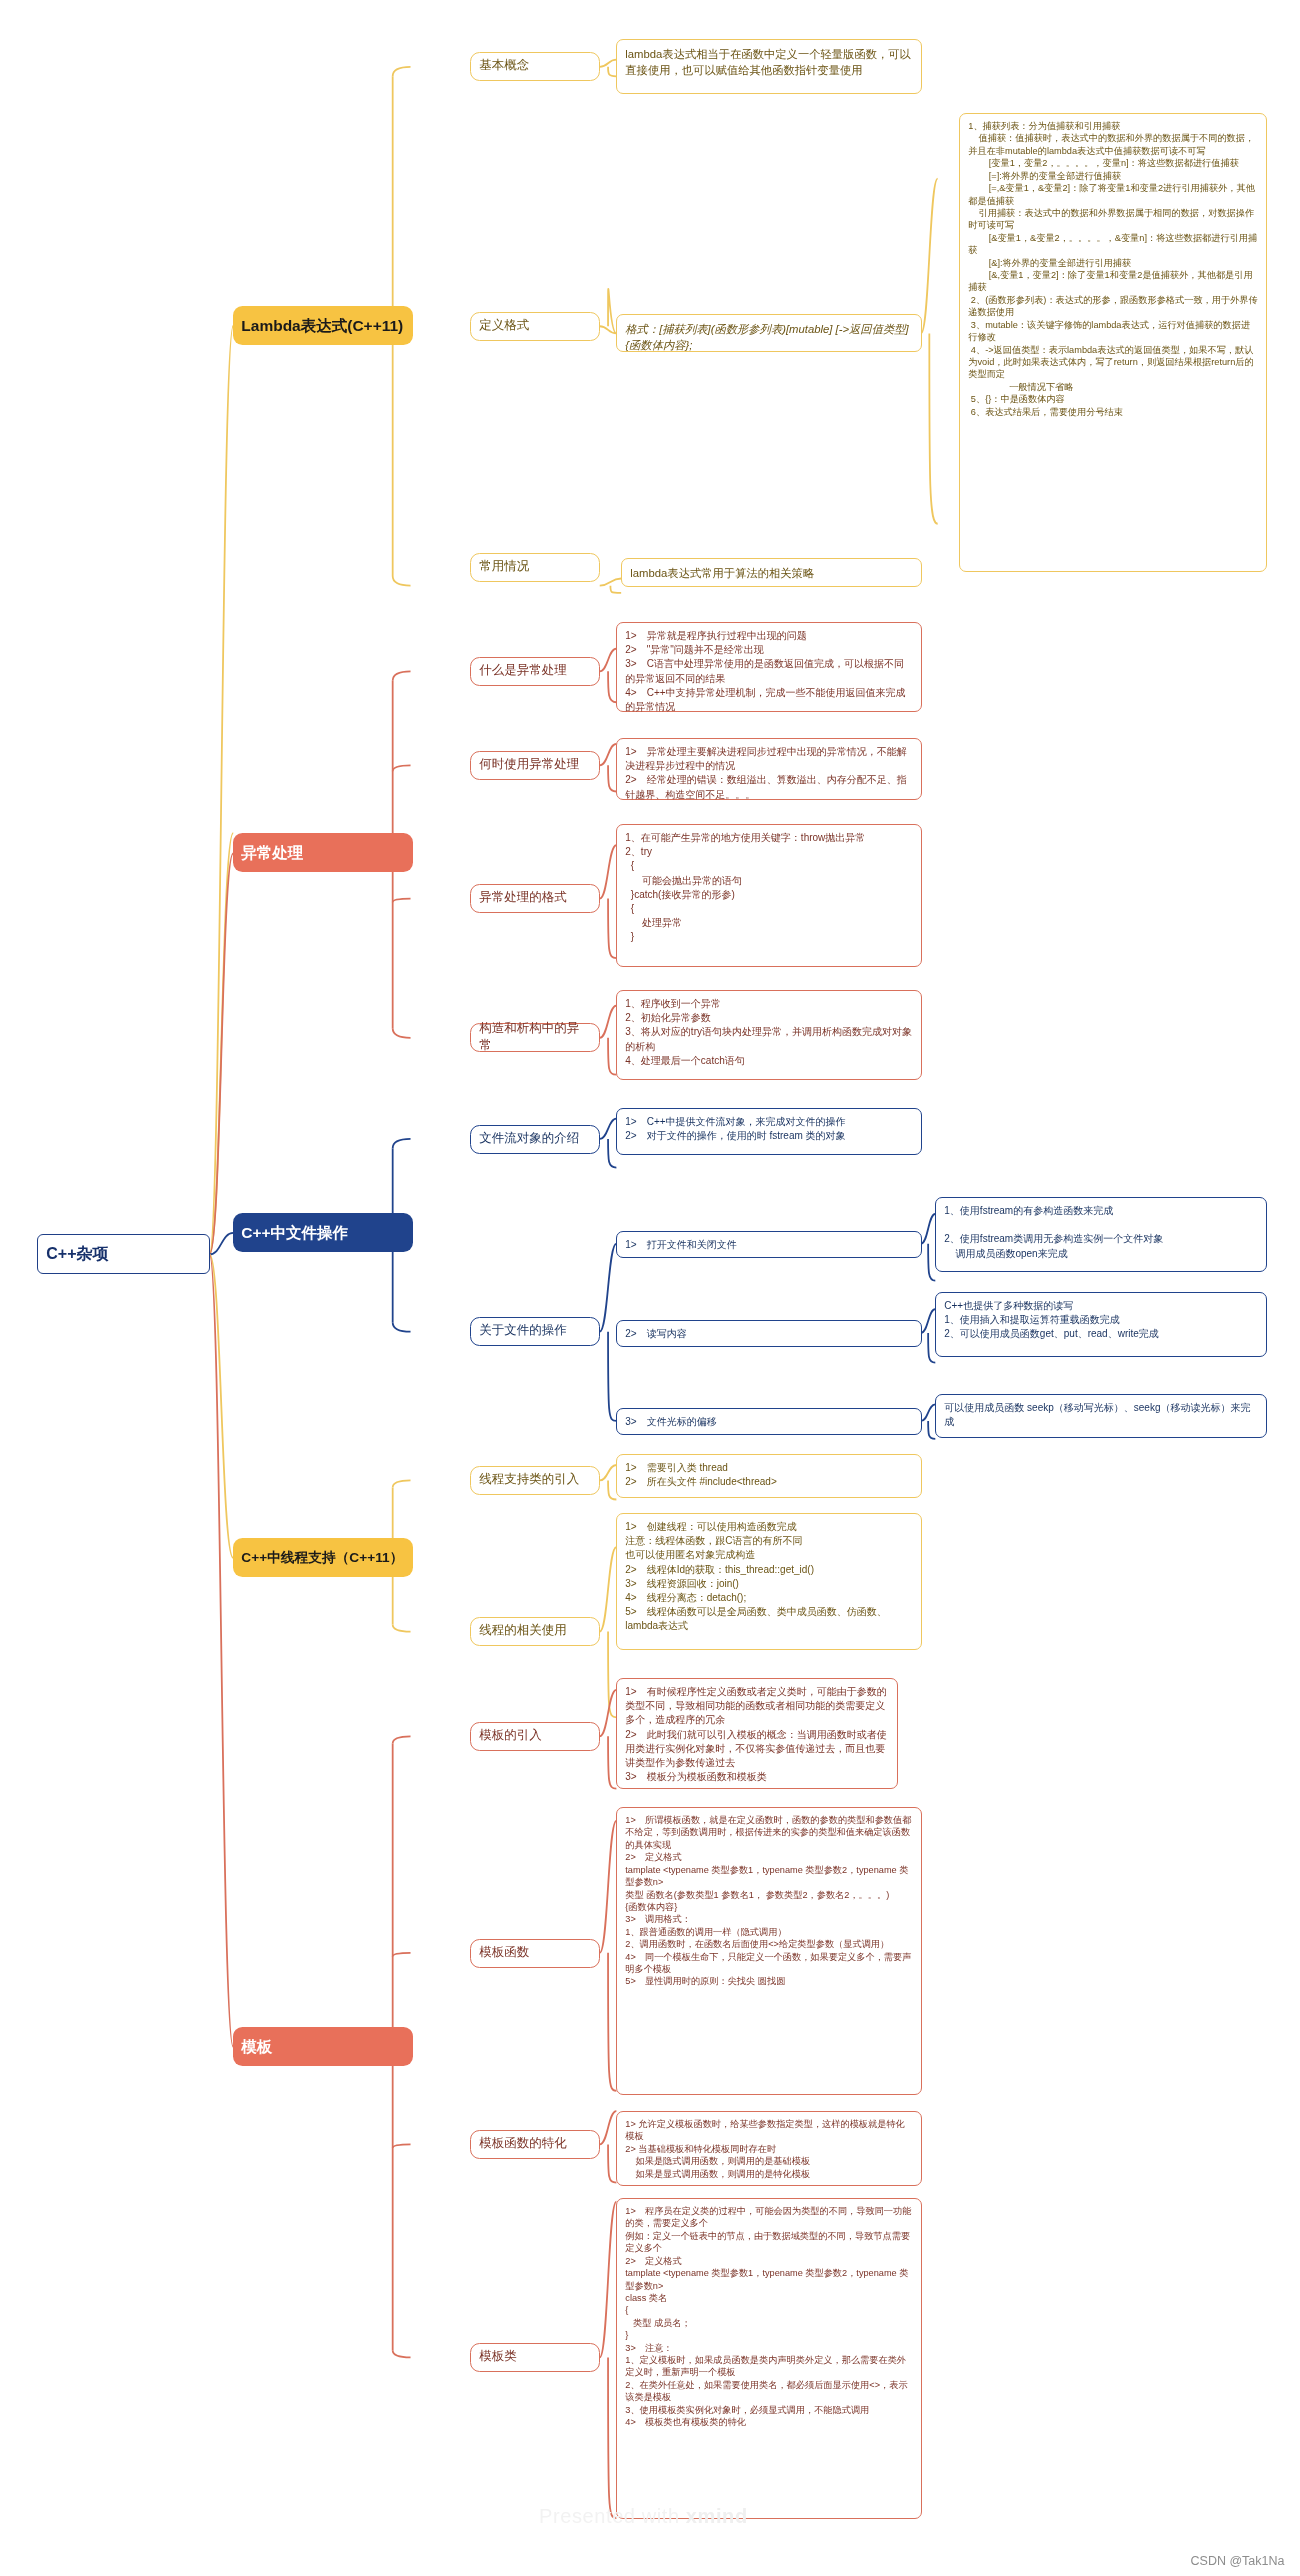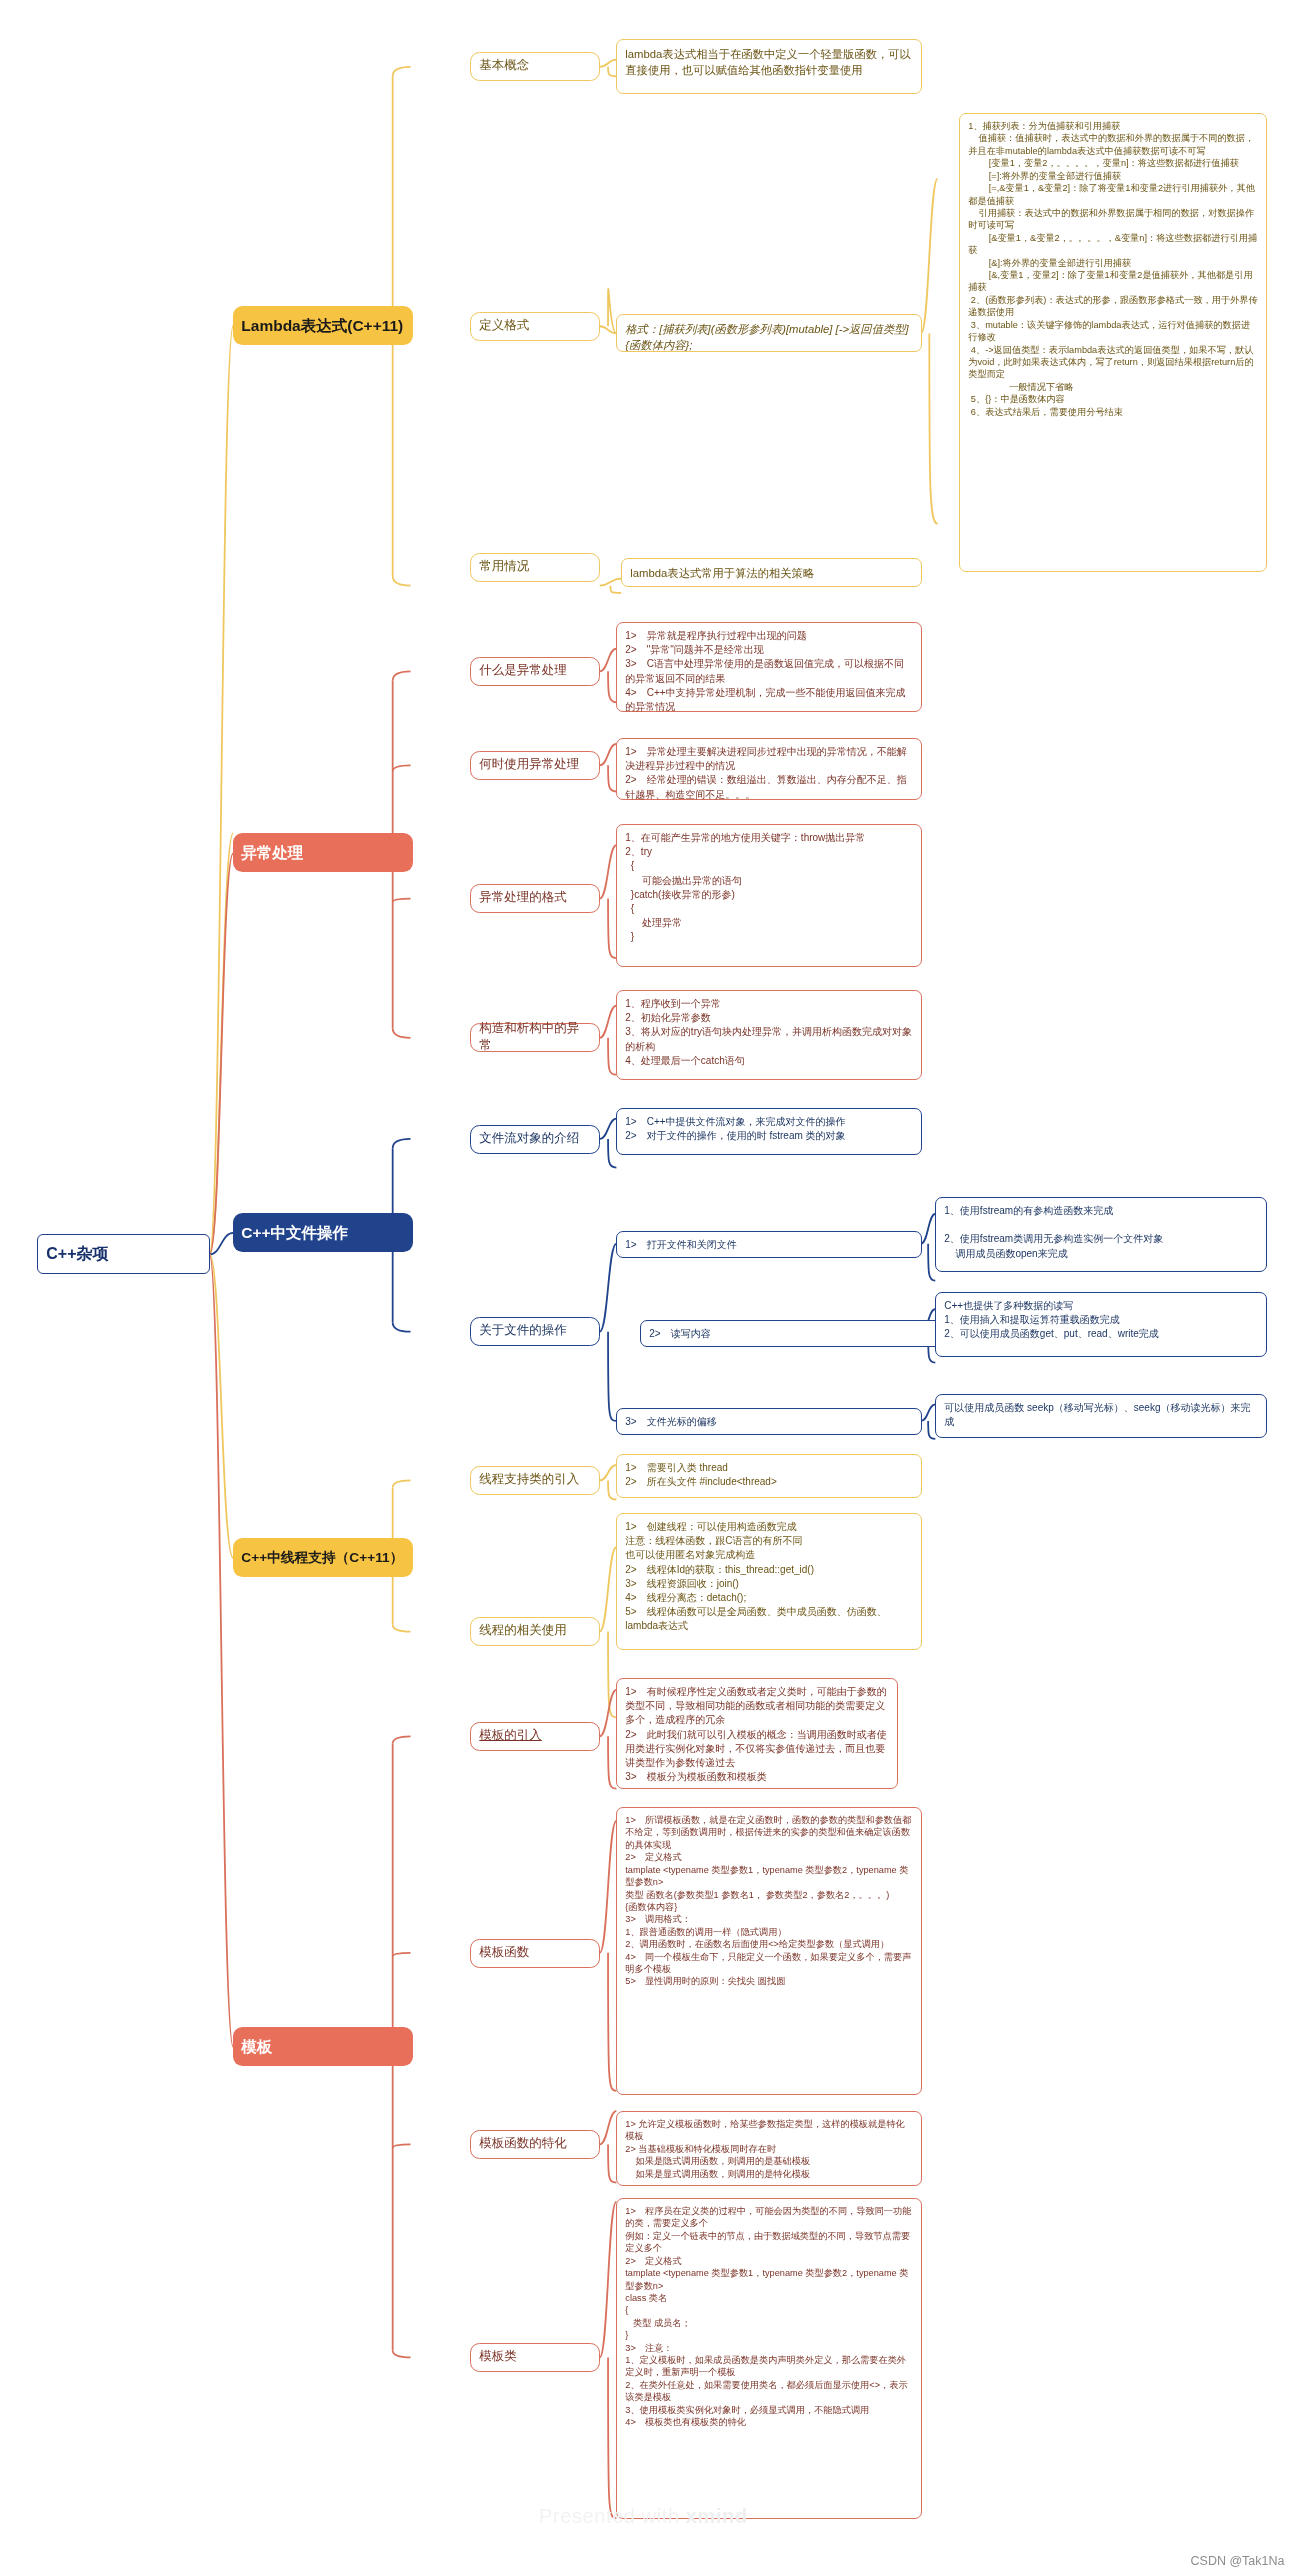--- a/index.html
+++ b/index.html
@@ -224,21 +224,21 @@
   </div>
   <div class="node leaf blue small" style="left:616px;top:1231px;width:306px;height:27px;">
     <span class="txt">1&gt;　打开文件和关闭文件</span>
   </div>
   <div class="node leaf blue small" style="left:935px;top:1197px;width:332px;height:75px;">
     <span class="txt">1、使用fstream的有参构造函数来完成
 
 2、使用fstream类调用无参构造实例一个文件对象
     调用成员函数open来完成</span>
   </div>
-  <div class="node leaf blue small" style="left:616px;top:1320px;width:306px;height:27px;margin-left:24px;">
+  <div class="node leaf blue small" style="left:616px;top:1320px;width:306px;height:27px;">
     <span class="txt">2&gt;　读写内容</span>
   </div>
   <div class="node leaf blue small" style="left:935px;top:1292px;width:332px;height:65px;">
     <span class="txt">C++也提供了多种数据的读写
 1、使用插入和提取运算符重载函数完成
 2、可以使用成员函数get、put、read、write完成</span>
   </div>
   <div class="node leaf blue small" style="left:616px;top:1408px;width:306px;height:27px;">
     <span class="txt">3&gt;　文件光标的偏移</span>
   </div>
@@ -268,21 +268,21 @@
 2&gt;　线程体Id的获取：this_thread::get_id()
 3&gt;　线程资源回收：join()
 4&gt;　线程分离态：detach();
 5&gt;　线程体函数可以是全局函数、类中成员函数、仿函数、lambda表达式</span>
   </div>
 
   <div class="node branch red" style="left:233px;top:2027px;width:180px;height:39px;">
     <span class="txt">模板</span>
   </div>
 
-  <div class="node sub red" style="left:470px;top:1722px;width:130px;height:28.6px;text-decoration:underline;">
+  <div class="node sub red" style="left:470px;top:1722px;width:130px;height:28.6px;">
     <span class="txt">模板的引入</span>
   </div>
   <div class="node leaf red small" style="left:616px;top:1678px;width:282px;height:111px;">
     <span class="txt">1&gt;　有时候程序性定义函数或者定义类时，可能由于参数的类型不同，导致相同功能的函数或者相同功能的类需要定义多个，造成程序的冗余
 2&gt;　此时我们就可以引入模板的概念：当调用函数时或者使用类进行实例化对象时，不仅将实参值传递过去，而且也要讲类型作为参数传递过去
 3&gt;　模板分为模板函数和模板类</span>
   </div>
 
   <div class="node sub red" style="left:470px;top:1939px;width:130px;height:28.6px;">
     <span class="txt">模板函数</span>

